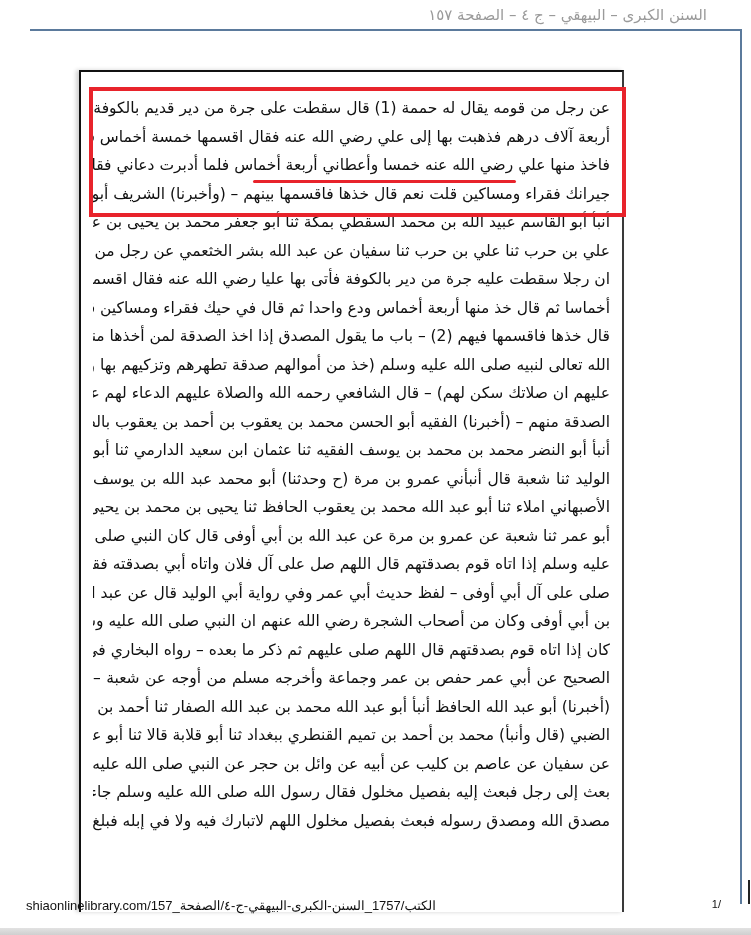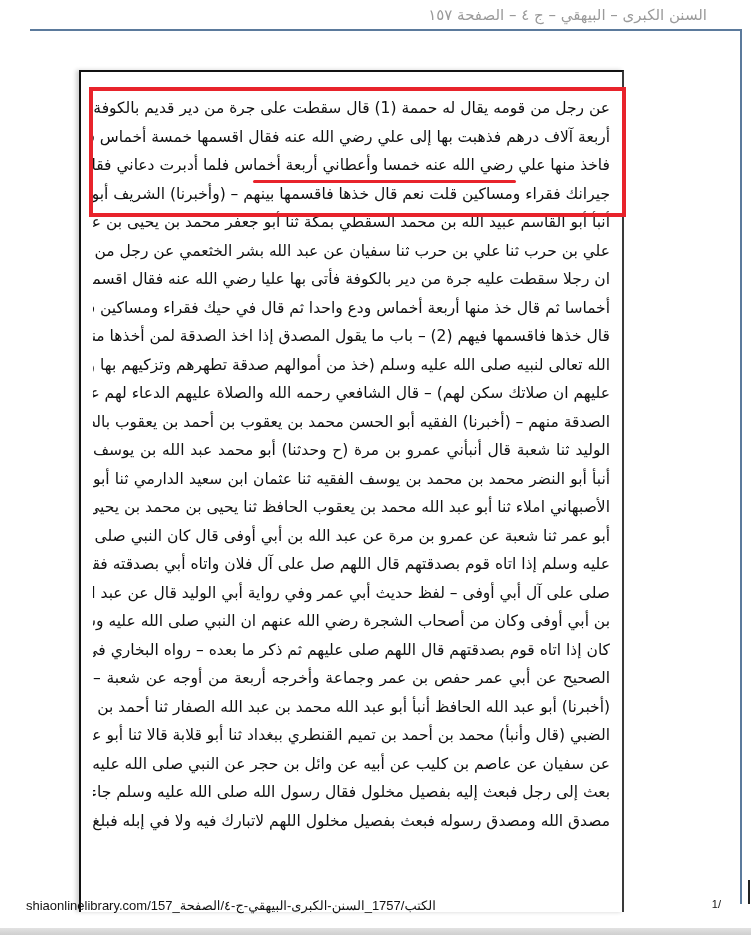--- a/index.html
+++ b/index.html
@@ -148,29 +148,29 @@
       <div class="line">فاخذ منها علي رضي الله عنه خمسا وأعطاني أربعة أخماس فلما أدبرت دعاني فقال في</div>
       <div class="line">جيرانك فقراء ومساكين قلت نعم قال خذها فاقسمها بينهم – (وأخبرنا) الشريف أبو الفتح</div>
       <div class="line">أنبأ أبو القاسم عبيد الله بن محمد السقطي بمكة ثنا أبو جعفر محمد بن يحيى بن عمر بن</div>
       <div class="line">علي بن حرب ثنا علي بن حرب ثنا سفيان عن عبد الله بشر الخثعمي عن رجل من قومه</div>
       <div class="line">ان رجلا سقطت عليه جرة من دير بالكوفة فأتى بها عليا رضي الله عنه فقال اقسمها</div>
       <div class="line">أخماسا ثم قال خذ منها أربعة أخماس ودع واحدا ثم قال في حيك فقراء ومساكين قال نعم</div>
       <div class="line">قال خذها فاقسمها فيهم (2) – باب ما يقول المصدق إذا اخذ الصدقة لمن أخذها منه قال</div>
       <div class="line">الله تعالى لنبيه صلى الله عليه وسلم (خذ من أموالهم صدقة تطهرهم وتزكيهم بها وصل</div>
       <div class="line">عليهم ان صلاتك سكن لهم) – قال الشافعي رحمه الله والصلاة عليهم الدعاء لهم عند اخذ</div>
       <div class="line">الصدقة منهم – (أخبرنا) الفقيه أبو الحسن محمد بن يعقوب بن أحمد بن يعقوب بالطابران</div>
+      <div class="line">أنبأ أبو النضر محمد بن محمد بن يوسف الفقيه ثنا عثمان ابن سعيد الدارمي ثنا أبو</div>
       <div class="line">الوليد ثنا شعبة قال أنبأني عمرو بن مرة (ح وحدثنا) أبو محمد عبد الله بن يوسف</div>
-      <div class="line">أنبأ أبو النضر محمد بن محمد بن يوسف الفقيه ثنا عثمان ابن سعيد الدارمي ثنا أبو</div>
       <div class="line">الأصبهاني املاء ثنا أبو عبد الله محمد بن يعقوب الحافظ ثنا يحيى بن محمد بن يحيى ثنا</div>
       <div class="line">أبو عمر ثنا شعبة عن عمرو بن مرة عن عبد الله بن أبي أوفى قال كان النبي صلى الله</div>
       <div class="line">عليه وسلم إذا اتاه قوم بصدقتهم قال اللهم صل على آل فلان واتاه أبي بصدقته فقال اللهم</div>
       <div class="line">صلى على آل أبي أوفى – لفظ حديث أبي عمر وفي رواية أبي الوليد قال عن عبد الله</div>
       <div class="line">بن أبي أوفى وكان من أصحاب الشجرة رضي الله عنهم ان النبي صلى الله عليه وسلم</div>
       <div class="line">كان إذا اتاه قوم بصدقتهم قال اللهم صلى عليهم ثم ذكر ما بعده – رواه البخاري في</div>
-      <div class="line">الصحيح عن أبي عمر حفص بن عمر وجماعة وأخرجه أربعة من أوجه عن شعبة –</div>
+      <div class="line">الصحيح عن أبي عمر حفص بن عمر وجماعة وأخرجه مسلم من أوجه عن شعبة –</div>
       <div class="line">(أخبرنا) أبو عبد الله الحافظ أنبأ أبو عبد الله محمد بن عبد الله الصفار ثنا أحمد بن يونس</div>
       <div class="line">الضبي (قال وأنبأ) محمد بن أحمد بن تميم القنطري ببغداد ثنا أبو قلابة قالا ثنا أبو عاصم</div>
       <div class="line">عن سفيان عن عاصم بن كليب عن أبيه عن وائل بن حجر عن النبي صلى الله عليه انه</div>
       <div class="line">بعث إلى رجل فبعث إليه بفصيل مخلول فقال رسول الله صلى الله عليه وسلم جاءه</div>
       <div class="line">مصدق الله ومصدق رسوله فبعث بفصيل مخلول اللهم لاتبارك فيه ولا في إبله فبلغ ذلك</div>
     </div>
   </div>
 
   <div class="highlight-box"></div>
   <div class="underline-mark"></div>

